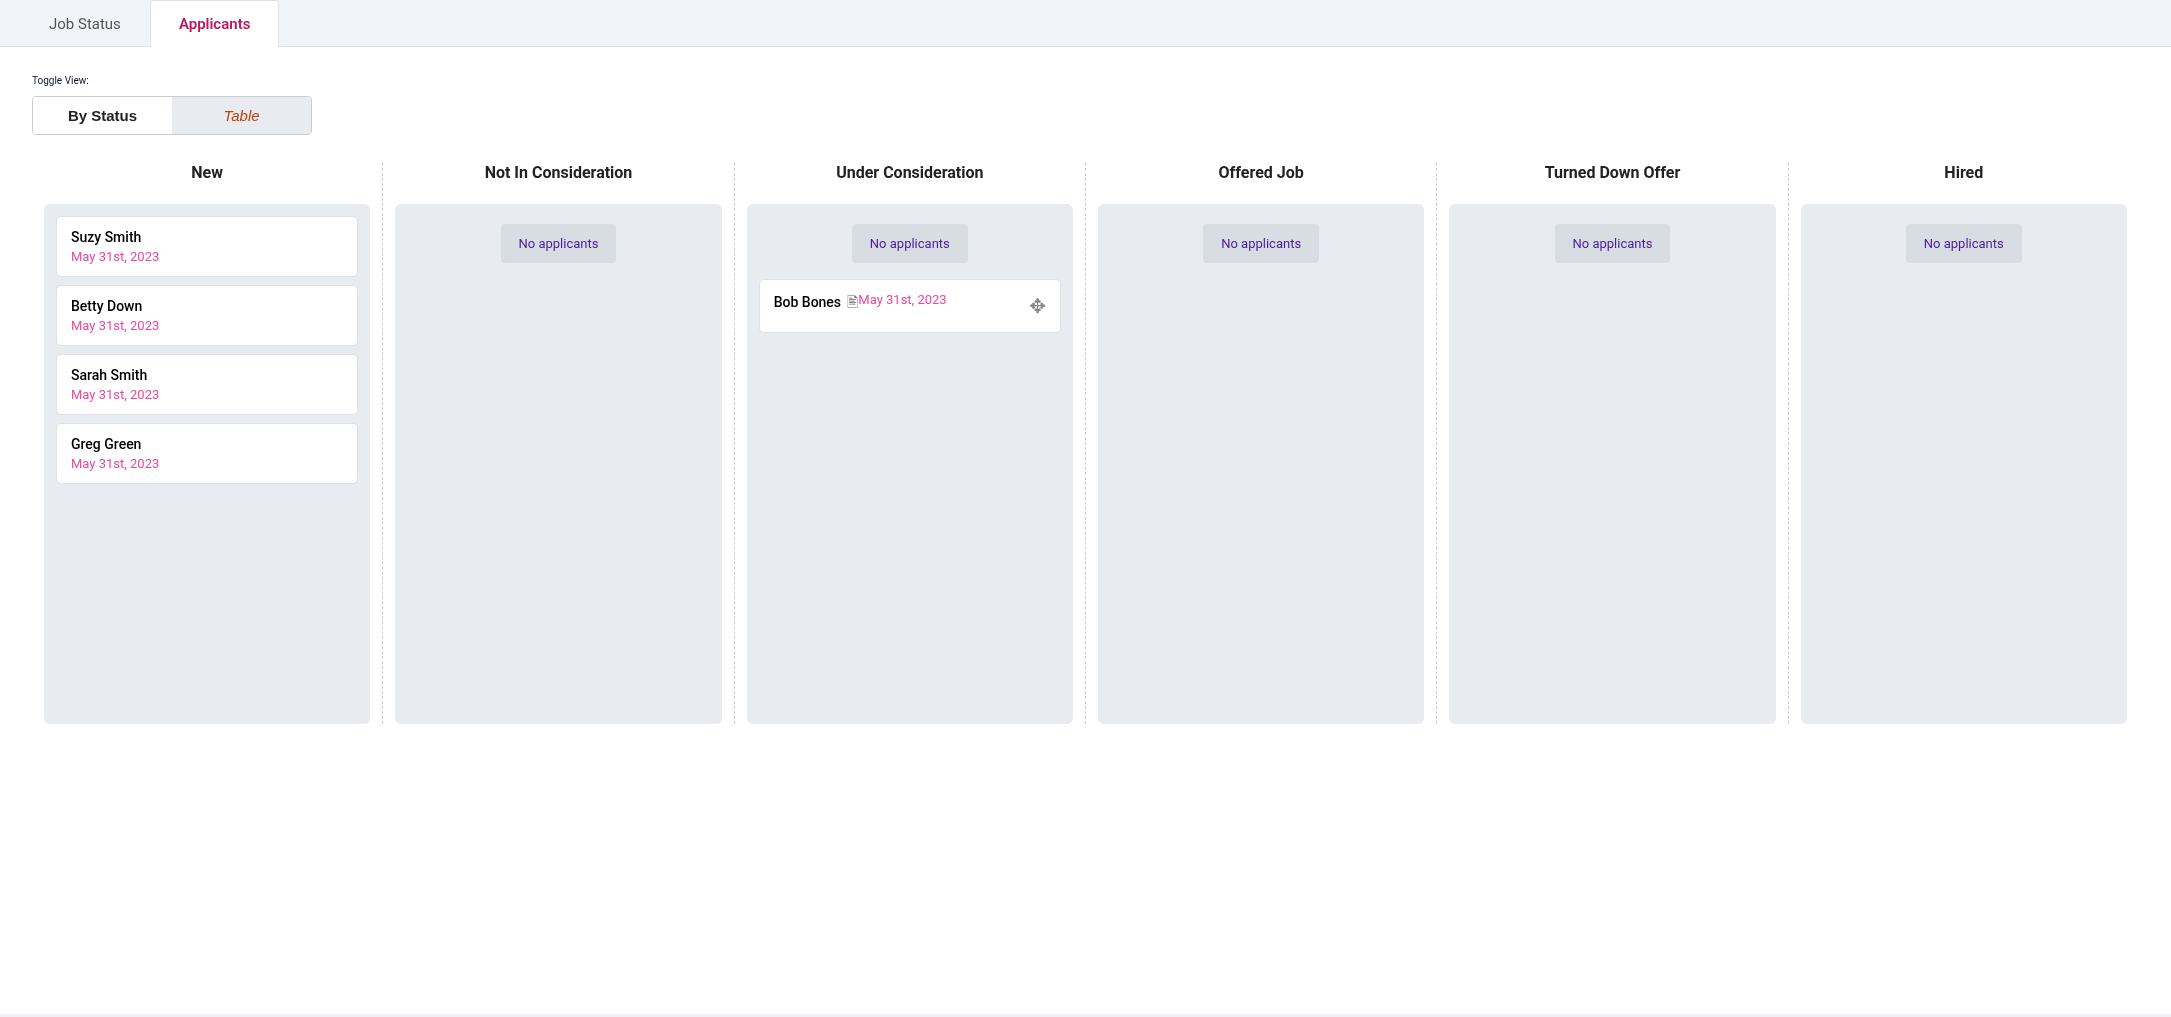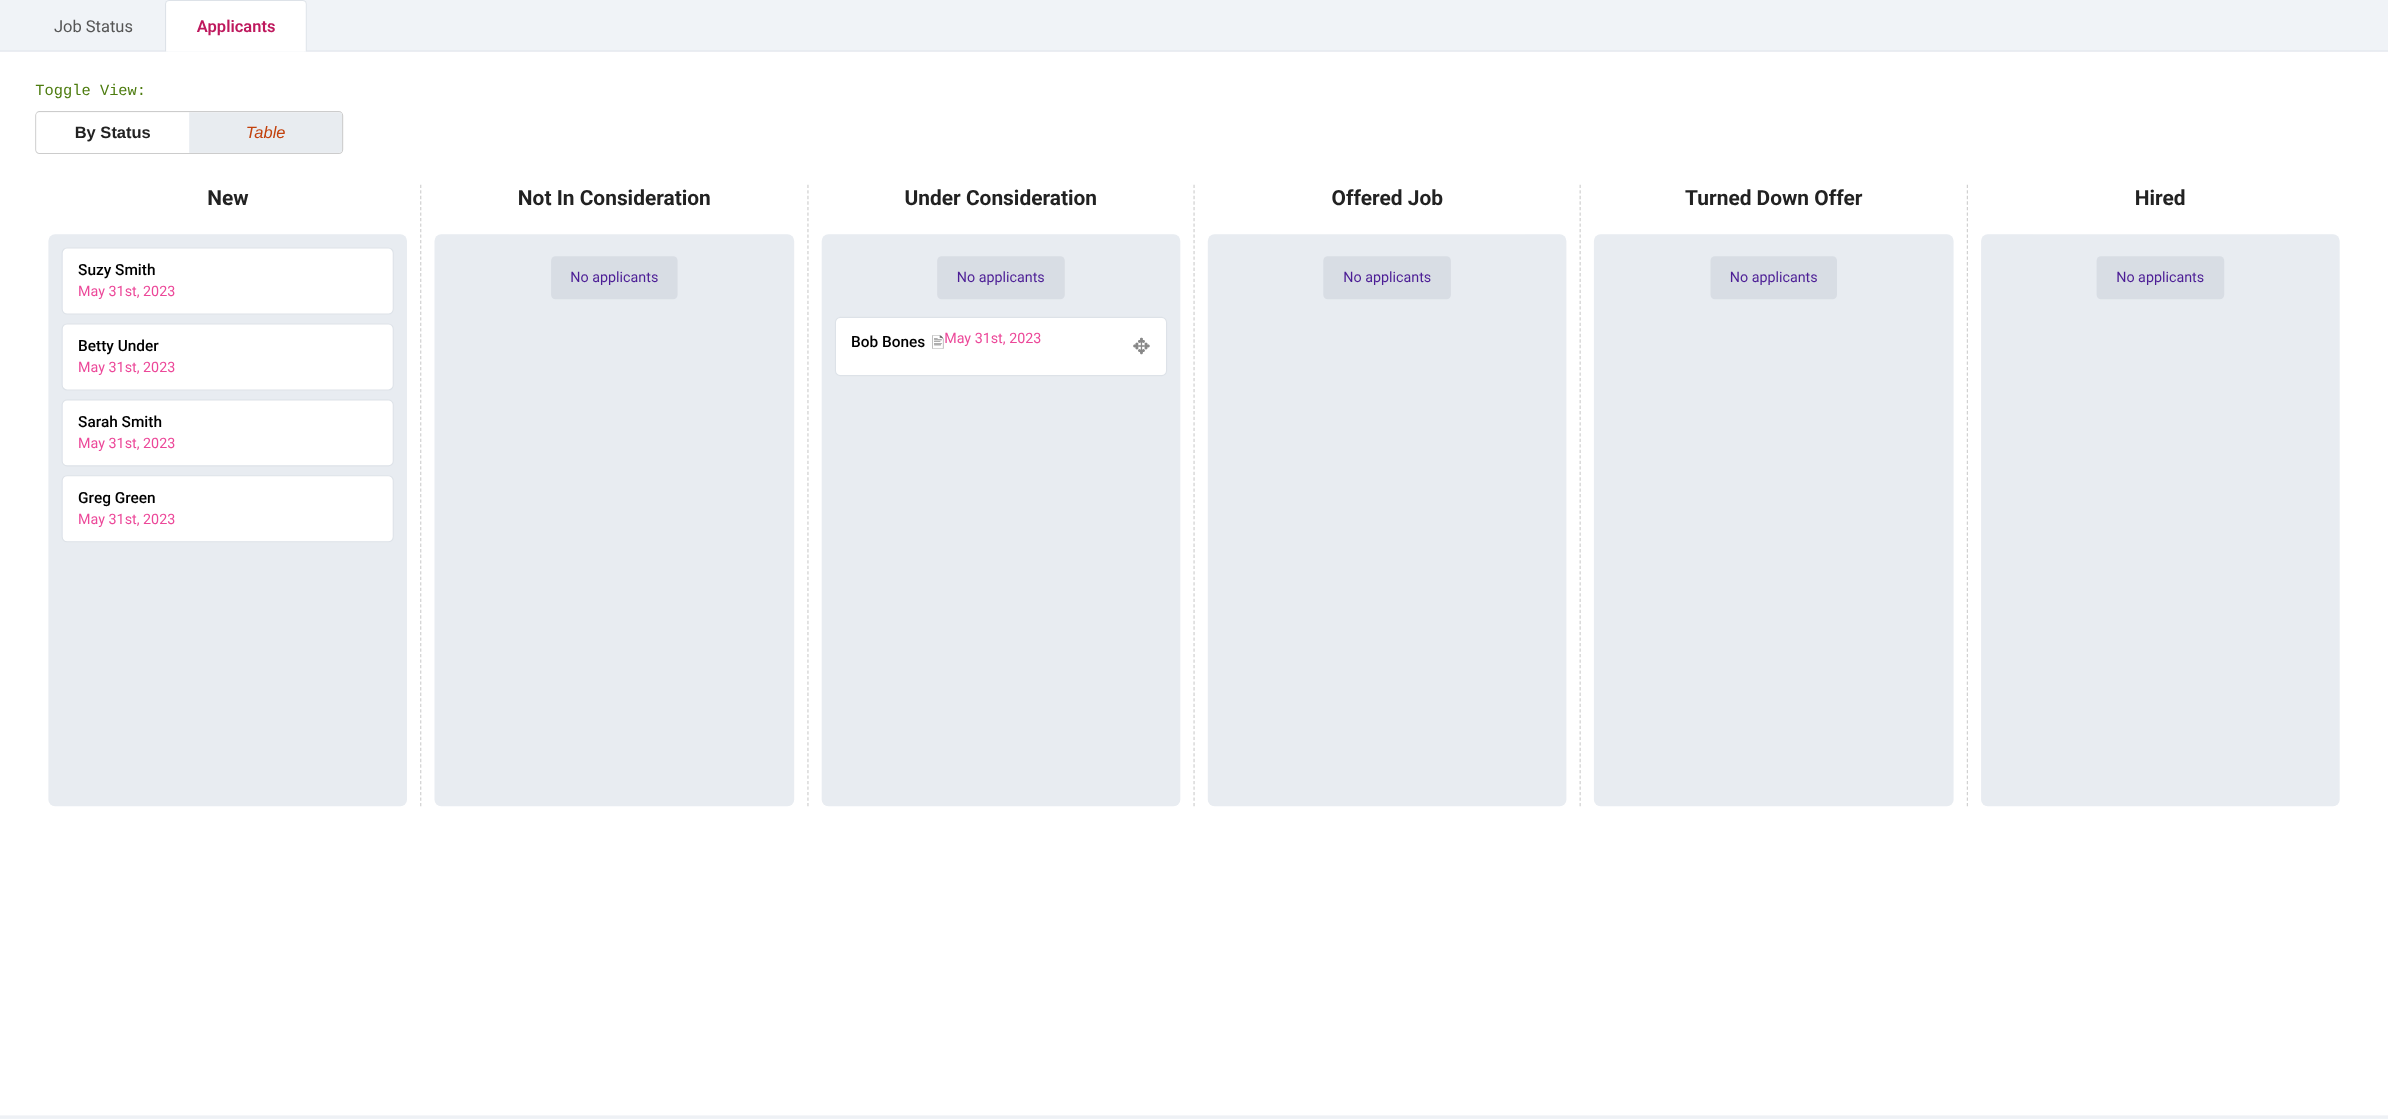--- a/index.html
+++ b/index.html
@@ -46,24 +46,23 @@
     
     .main-content {
       background: #fff;
       margin: 0;
       padding: 28px 32px;
       min-height: calc(100vh - 50px);
     }
 
     
     .toggle-label {
-      font-size: 14px;
-      color: #4d7c0f;
+      font-size: 10px;
+      color: #0f172a;
       margin-bottom: 10px;
-      font-family: Liberation Mono, monospace;
     }
 
     .toggle-buttons {
       display: flex;
       border: 1px solid #ccc;
       border-radius: 4px;
       overflow: hidden;
       width: 280px;
       margin-bottom: 28px;
     }
@@ -104,21 +103,21 @@
       min-width: 0;
       border-right: 1px dashed #ccc;
       padding: 0 12px;
     }
 
     .kanban-column:last-child {
       border-right: none;
     }
 
     .column-header {
-      font-size: 19px;
+      font-size: 16px;
       font-weight: 700;
       color: #222;
       text-align: center;
       padding-bottom: 14px;
       margin-bottom: 8px;
     }
 
     .column-body {
       background: #e8ecf1;
       border-radius: 6px;
@@ -230,21 +229,21 @@
     <div class="kanban-board">
 
       <div class="kanban-column">
         <div class="column-header">New</div>
         <div class="column-body">
           <div class="applicant-card">
             <div class="applicant-name">Suzy Smith</div>
             <div class="applicant-date">May 31st, 2023</div>
           </div>
           <div class="applicant-card">
-            <div class="applicant-name">Betty Under</div>
+            <div class="applicant-name">Betty Down</div>
             <div class="applicant-date">May 31st, 2023</div>
           </div>
           <div class="applicant-card">
             <div class="applicant-name">Sarah Smith</div>
             <div class="applicant-date">May 31st, 2023</div>
           </div>
           <div class="applicant-card">
             <div class="applicant-name">Greg Green</div>
             <div class="applicant-date">May 31st, 2023</div>
           </div>

